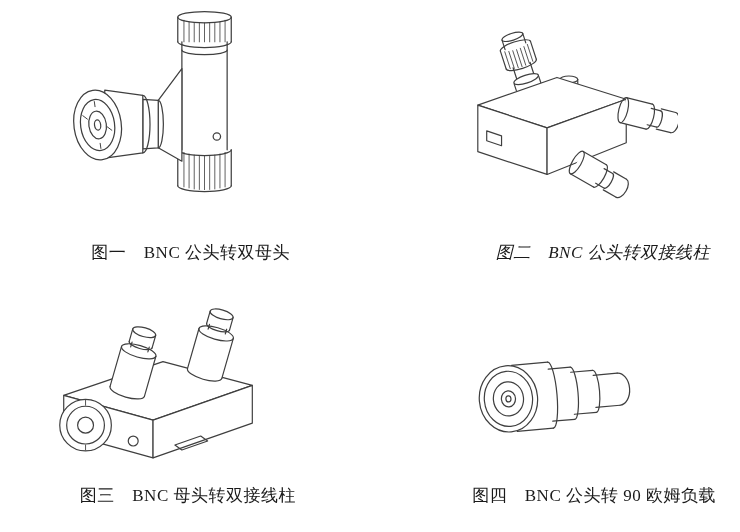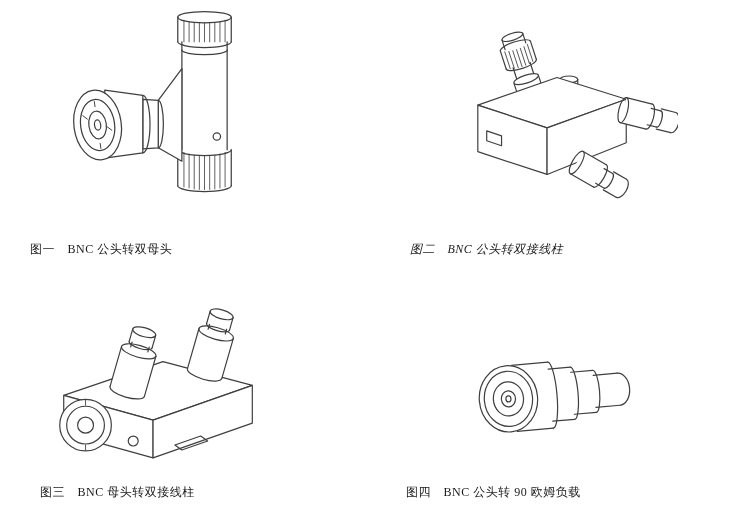--- a/index.html
+++ b/index.html
@@ -9,32 +9,32 @@
     width: 740px;
     height: 532px;
     background: var(--page-bg, #ffffff);
     font-family: "Liberation Serif", "DejaVu Serif", serif;
     color: var(--text, #1a1a1a);
     overflow: hidden;
   }
   .drawing { position: absolute; color: var(--line, #3f3f3f); }
   .caption {
     position: absolute;
-    text-align: left;
-    font-size: 12px;
+    text-align: right;
+    font-size: 17px;
     letter-spacing: 0.5px;
     white-space: nowrap;
   }
   #fig1 { left: 42px;  top: 4px;   width: 216px; height: 230px; }
   #fig2 { left: 430px; top: 26px;  width: 248px; height: 190px; }
   #fig3 { left: 26px;  top: 274px; width: 268px; height: 204px; }
   #fig4 { left: 452px; top: 328px; width: 206px; height: 134px; }
   #cap1 { left: 30px;  top: 241px; width: 260px; }
   #cap2 { left: 410px; top: 241px; width: 300px; font-style: italic; }
-  #cap3 { left: 40px;  top: 484px; width: 280px; }
+  #cap3 { left: 16px;  top: 484px; width: 280px; }
   #cap4 { left: 406px; top: 484px; width: 310px; }
 </style>
 </head>
 <body>
 
 <div class="page">
 
   <svg id="fig1" class="drawing" viewBox="0 0 210 222" fill="none" stroke="currentColor" stroke-width="1.2" stroke-linecap="round" stroke-linejoin="round">
 
     <rect x="132" y="12" width="52" height="164" fill="#fff" stroke="none"></rect>

